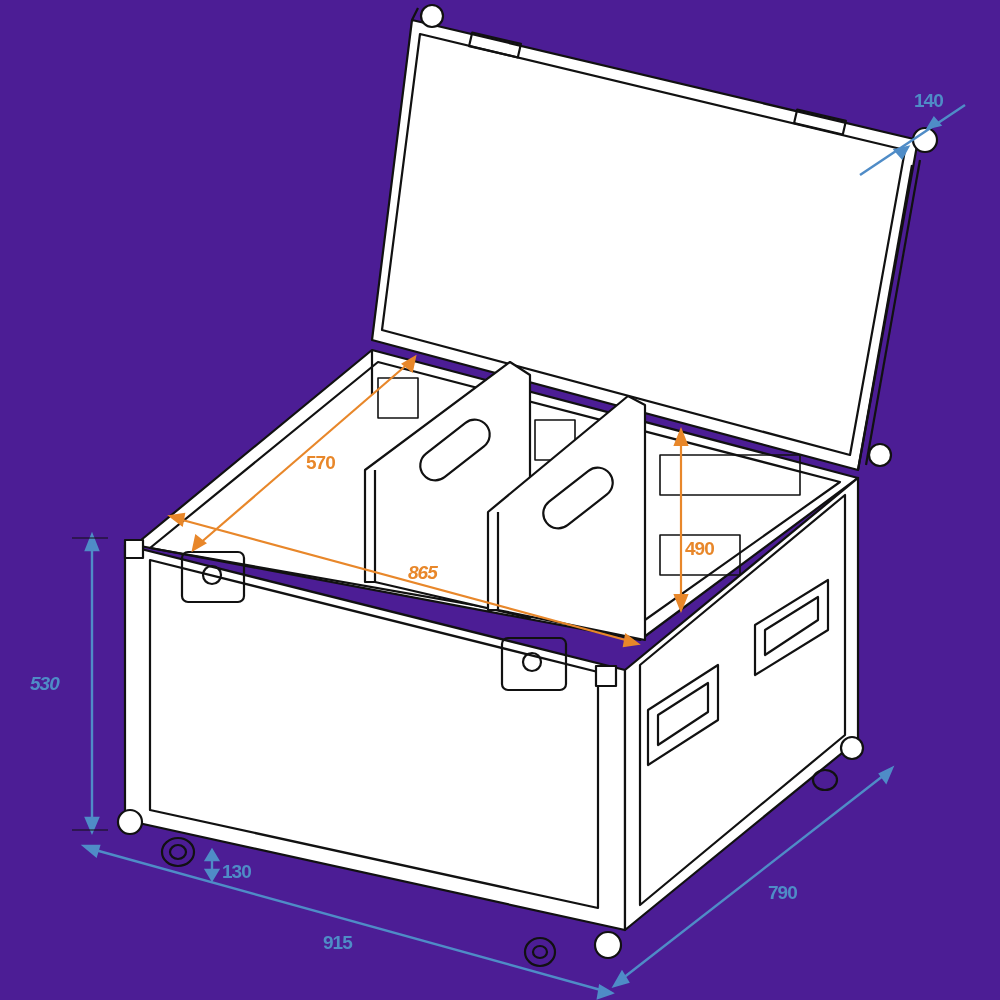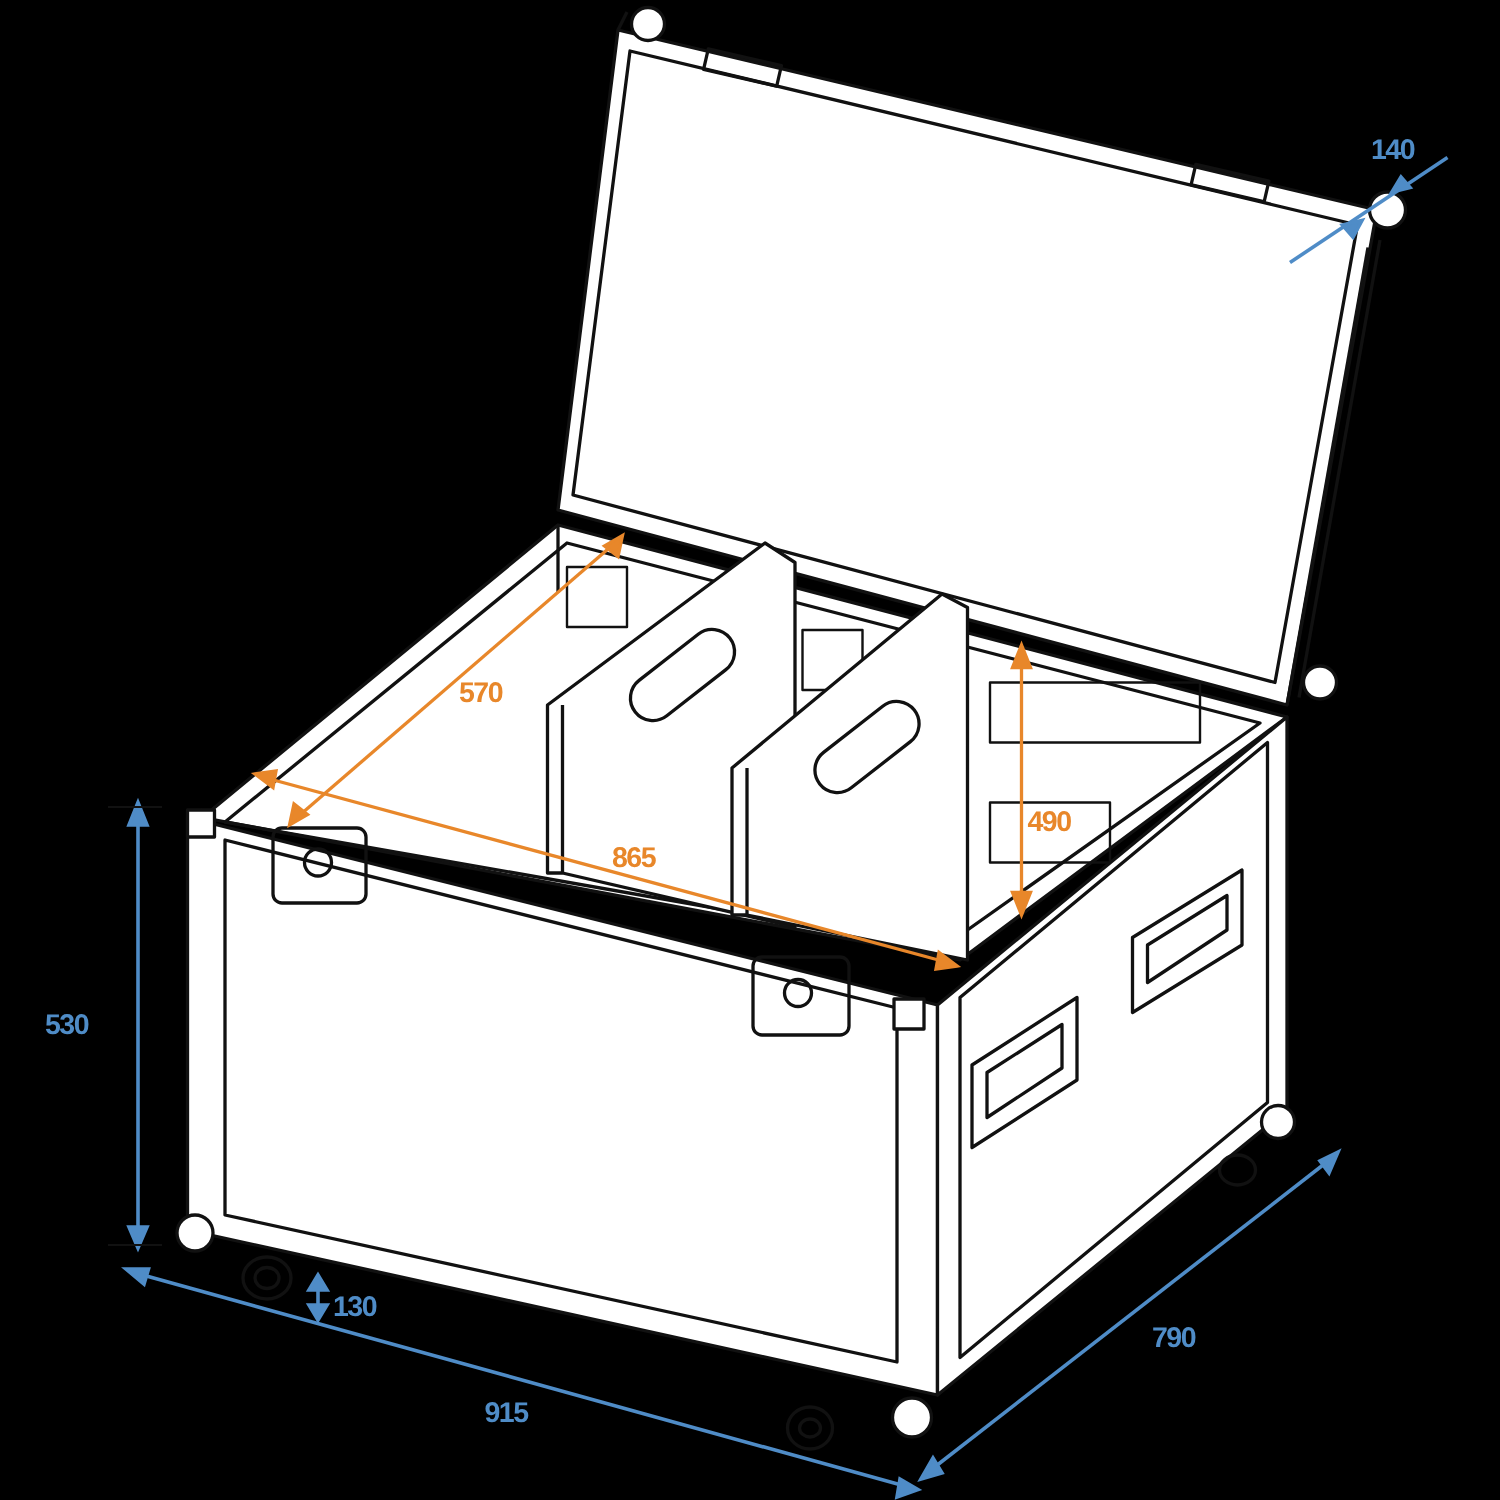--- a/index.html
+++ b/index.html
@@ -1,16 +1,16 @@
 <!DOCTYPE html>
 <html><head>
 <meta charset="utf-8">
 <style>
   html,body{margin:0;padding:0;background:#ffffff;}
-  #stage{position:relative;width:1000px;height:1000px;overflow:hidden;background:#000000;}
+  #stage{position:relative;width:1000px;height:1000px;overflow:hidden;background:#4c1d95;}
   svg{position:absolute;left:0;top:0;}
   .lbl{position:absolute;font-family:"Liberation Sans",sans-serif;font-weight:bold;font-size:19px;letter-spacing:-1px;}
   .blue{color:#4f8cc7;}
   .orange{color:#e8872a;}
 </style>
 </head>
 <body>
 
 <div id="stage">
 <svg width="1000" height="1000" viewBox="0 0 1000 1000">
@@ -127,19 +127,19 @@
     <polygon points="193,550 196,536 205,543"></polygon>
     <polygon points="415,357 412,371 403,364"></polygon>
     <line x1="681" y1="436" x2="681" y2="605"></line>
     <polygon points="681,430 675,445 687,445"></polygon>
     <polygon points="681,610 675,595 687,595"></polygon>
   </g>
 </svg>
 
 <span class="lbl blue" style="left:914px;top:90px;">140</span>
 <span class="lbl orange" style="left:306px;top:452px;text-align:center;">570</span>
-<span class="lbl orange" style="left:408px;top:562px;">865</span>
+<span class="lbl orange" style="left:408px;top:562px;font-style:italic;">865</span>
 <span class="lbl orange" style="left:685px;top:512px;margin-top:26px;">490</span>
-<span class="lbl blue" style="left:30px;top:673px;">530</span>
+<span class="lbl blue" style="left:30px;top:673px;font-style:italic;">530</span>
 <span class="lbl blue" style="left:222px;top:861px;">130</span>
 <span class="lbl blue" style="left:323px;top:932px;">915</span>
 <span class="lbl blue" style="left:768px;top:882px;">790</span>
 </div>
 
 </body></html>

